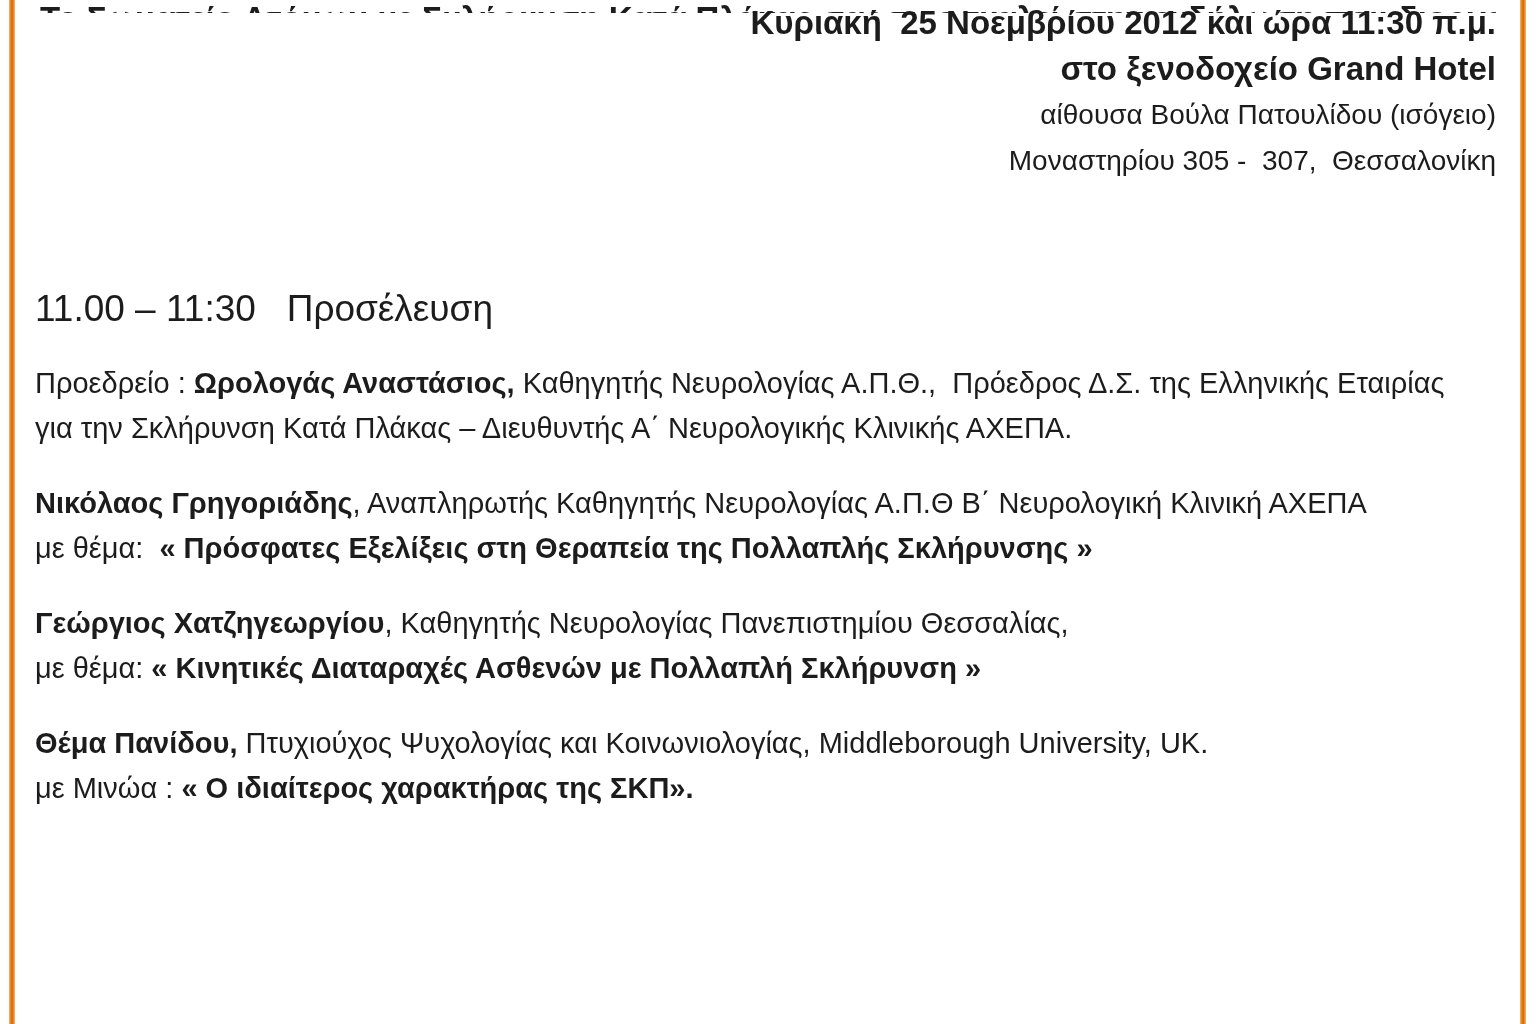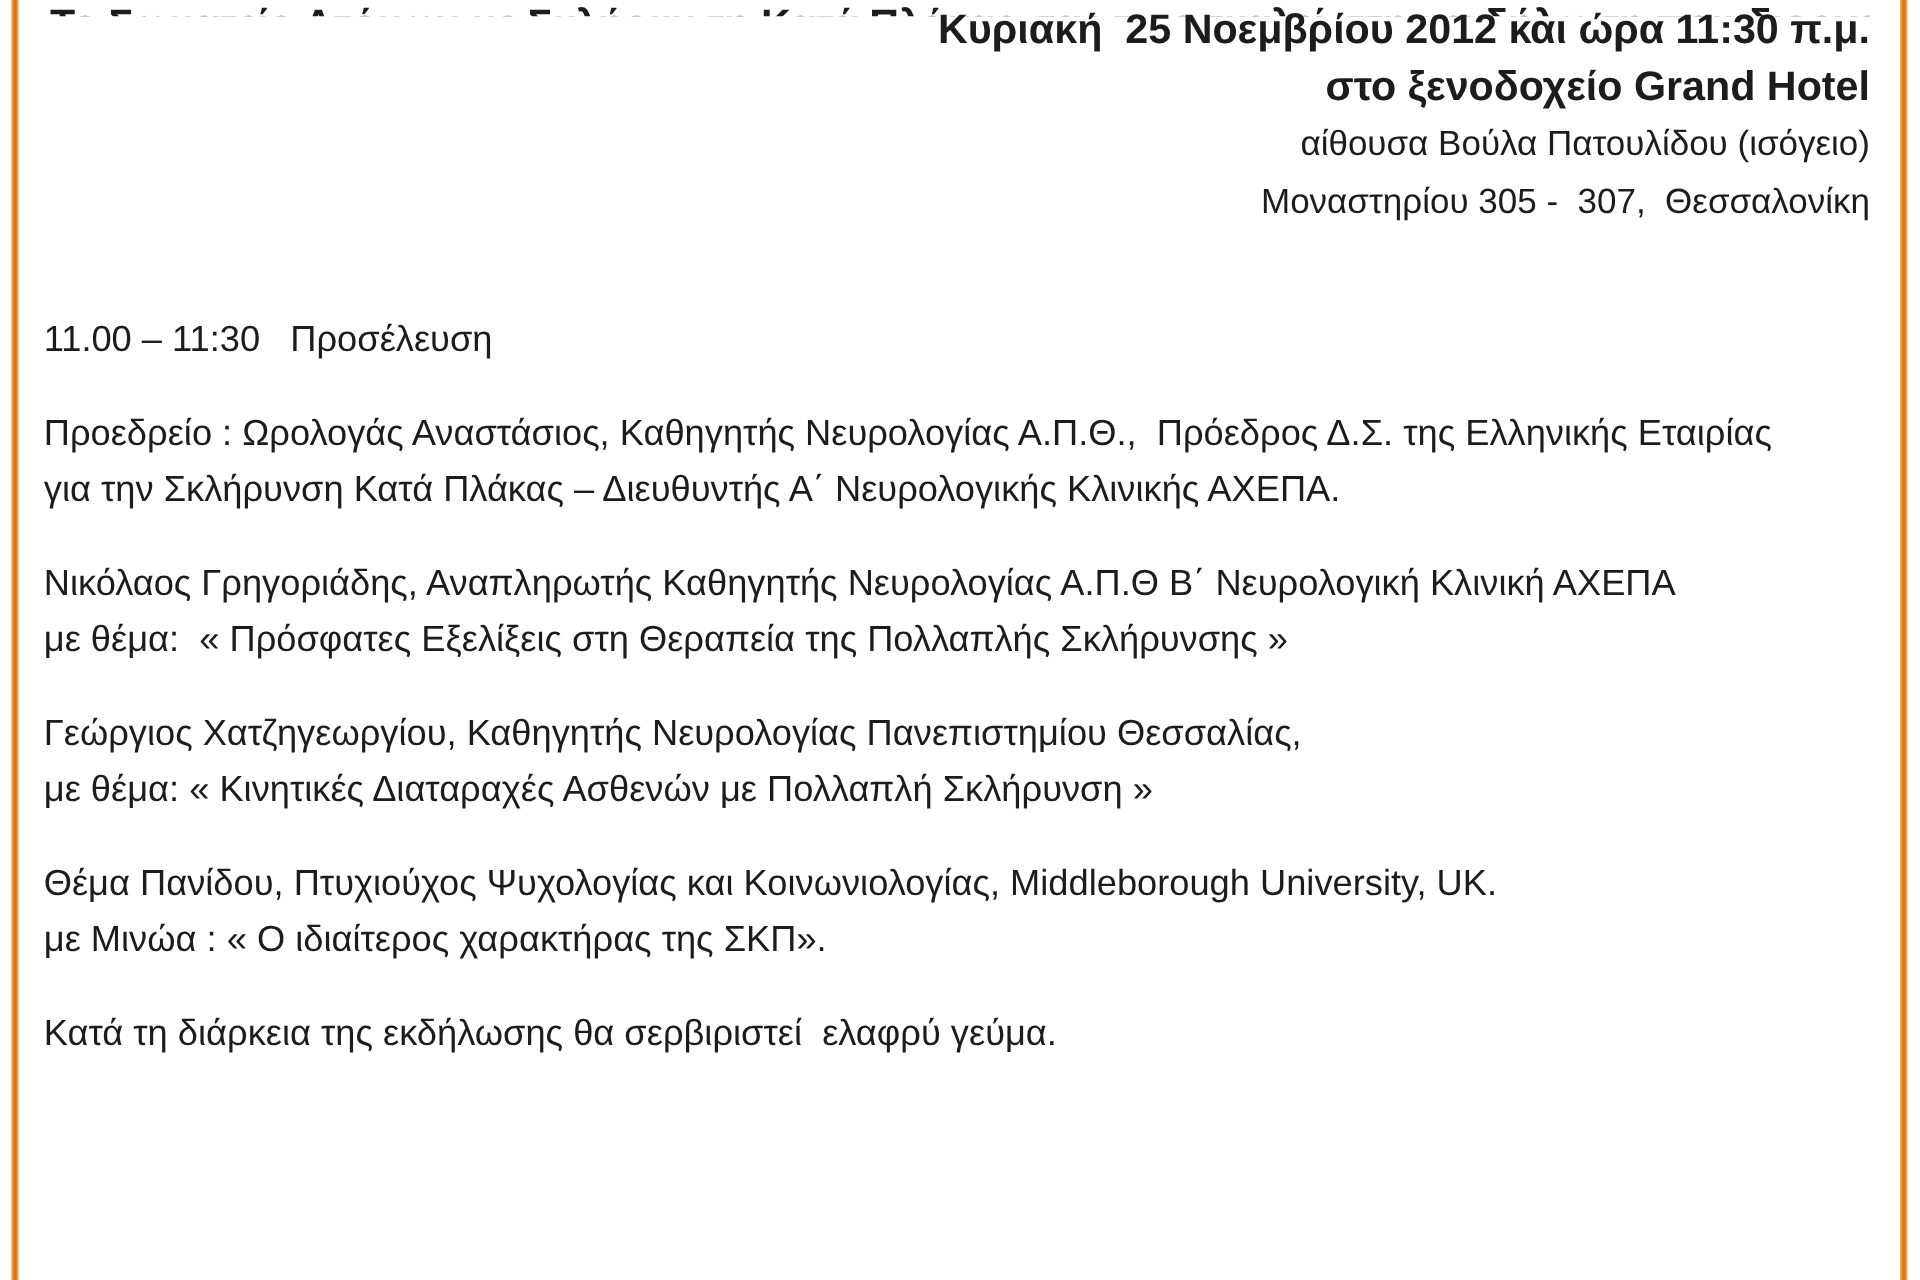--- a/index.html
+++ b/index.html
@@ -24,23 +24,23 @@
   .h-line.semi{font-weight:normal;}
 
   .content{position:absolute;left:35px;top:250px;right:30px;}
   .prog-heading{line-height:1;}
   .heading-text{
     display:inline-block;font-size:46px;font-weight:bold;letter-spacing:-1px;
     transform:scaleX(.84);transform-origin:0 50%;
   }
   .heading-underline{width:378px;height:6px;border-radius:2px;margin-top:7px;}
 
-  .schedule{font-size:29px;line-height:45px;white-space:pre-wrap;}
+  .schedule{margin-top:36px;font-size:37px;line-height:45px;white-space:pre-wrap;}
   .entry{margin:30px 0 0 0;font-size:29px;line-height:45px;white-space:pre-wrap;}
-  .entry b{font-weight:normal;margin-top:36px;}
+  .entry b{font-weight:bold;margin-top:36px;}
   .closing{margin:30px 0 0 0;font-size:29px;line-height:45px;white-space:pre-wrap;}
 </style>
 </head>
 <body style="color: rgb(28, 28, 28);">
 
 <div class="page-border left"></div>
 <div class="page-border right"></div>
 
 <div class="clip-top">
   <span>Το Σωματείο Ατόμων με Σκλήρυνση Κατά Πλάκας σας προσκαλεί στην εκδήλωση που διοργανώνει την</span>
@@ -59,15 +59,14 @@
   <div class="schedule">11.00 – 11:30&nbsp;&nbsp; Προσέλευση</div>
 
   <p class="entry"><span>Προεδρείο : </span><b>Ωρολογάς Αναστάσιος,</b><span> Καθηγητής Νευρολογίας Α.Π.Θ.,&nbsp; Πρόεδρος Δ.Σ. της Ελληνικής Εταιρίας</span><br><span>για την Σκλήρυνση Κατά Πλάκας – Διευθυντής Α΄ Νευρολογικής Κλινικής ΑΧΕΠΑ.</span></p>
 
   <p class="entry"><b>Νικόλαος Γρηγοριάδης</b><span>, Αναπληρωτής Καθηγητής Νευρολογίας Α.Π.Θ Β΄ Νευρολογική Κλινική ΑΧΕΠΑ</span><br><span>με θέμα:&nbsp; </span><b>« Πρόσφατες Εξελίξεις στη Θεραπεία της Πολλαπλής Σκλήρυνσης »</b></p>
 
   <p class="entry"><b>Γεώργιος Χατζηγεωργίου</b><span>, Καθηγητής Νευρολογίας Πανεπιστημίου Θεσσαλίας,</span><br><span>με θέμα: </span><b>« Κινητικές Διαταραχές Ασθενών με Πολλαπλή Σκλήρυνση »</b></p>
 
   <p class="entry"><b>Θέμα Πανίδου,</b><span> Πτυχιούχος Ψυχολογίας και Κοινωνιολογίας, Middleborough University, UK.</span><br><span>με Μινώα : </span><b>« Ο ιδιαίτερος χαρακτήρας της ΣΚΠ».</b></p>
 
-  <p class="closing">Κατά τη διάρκεια της εκδήλωσης θα σερβιριστεί&nbsp; ελαφρύ γεύμα.</p>
 
 </div>
 
 </body></html>

